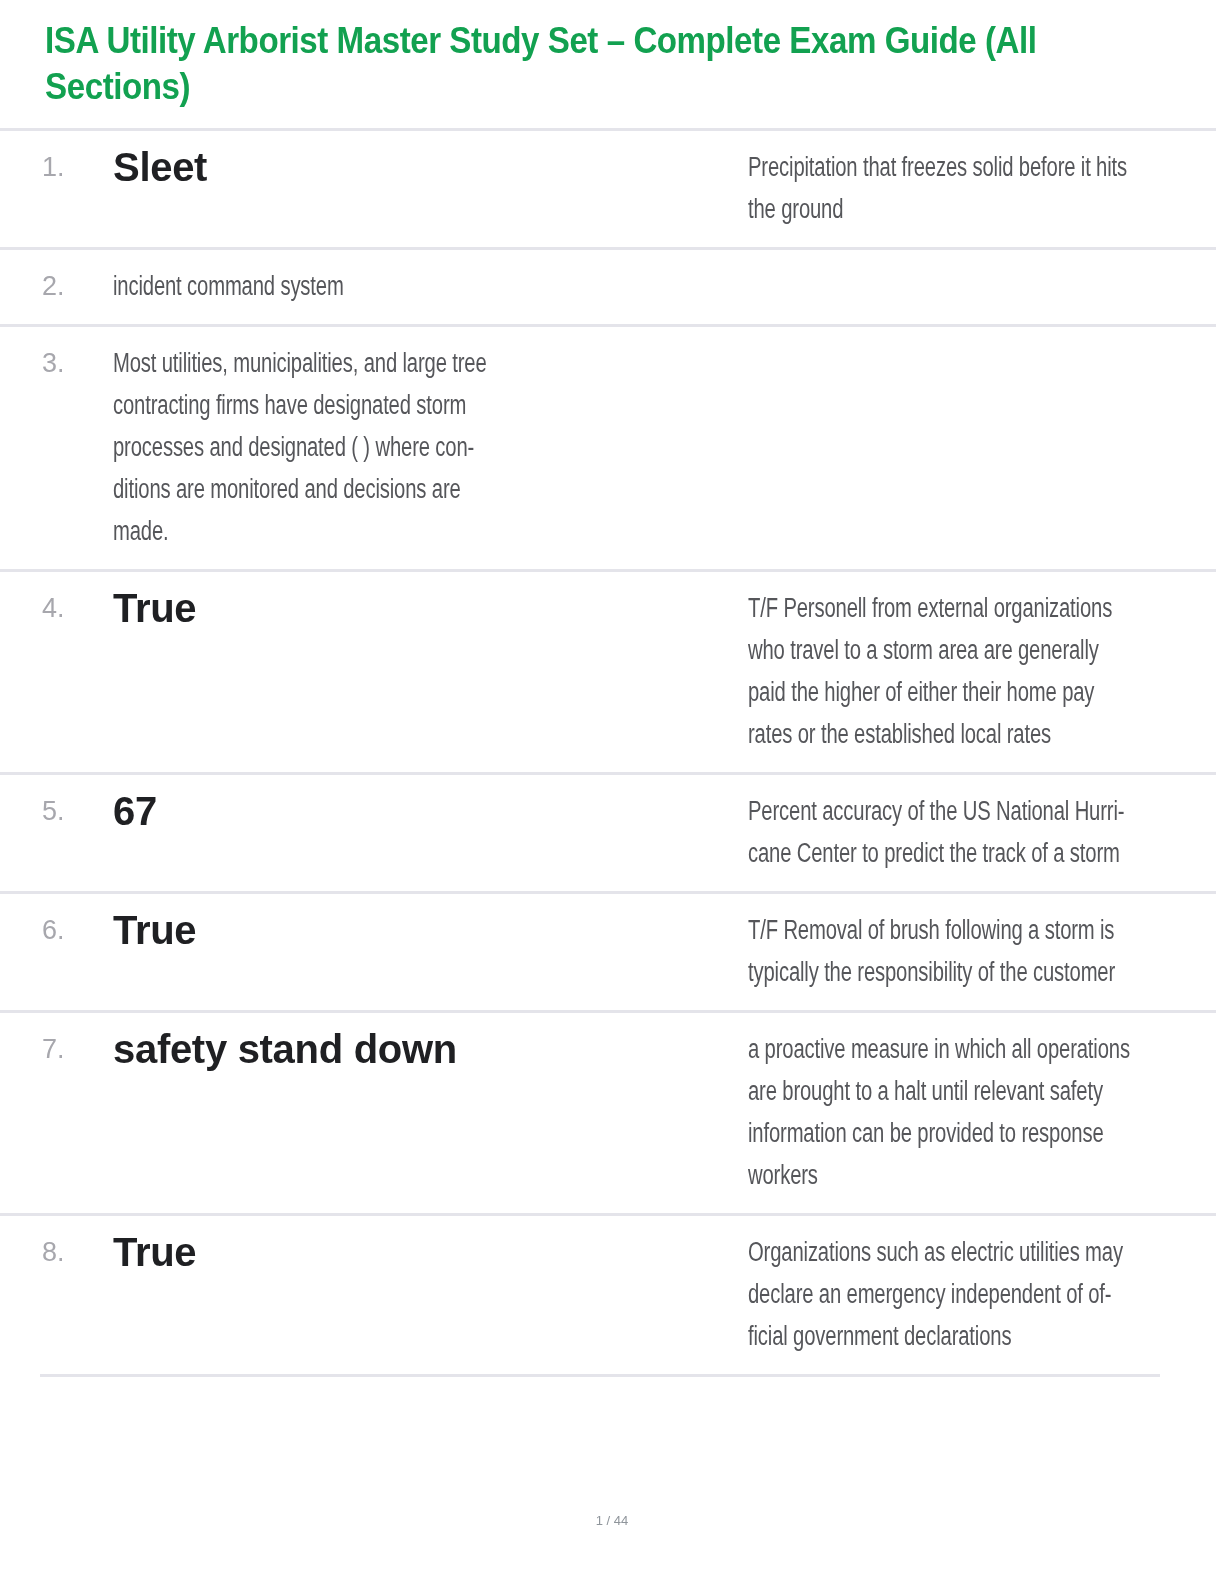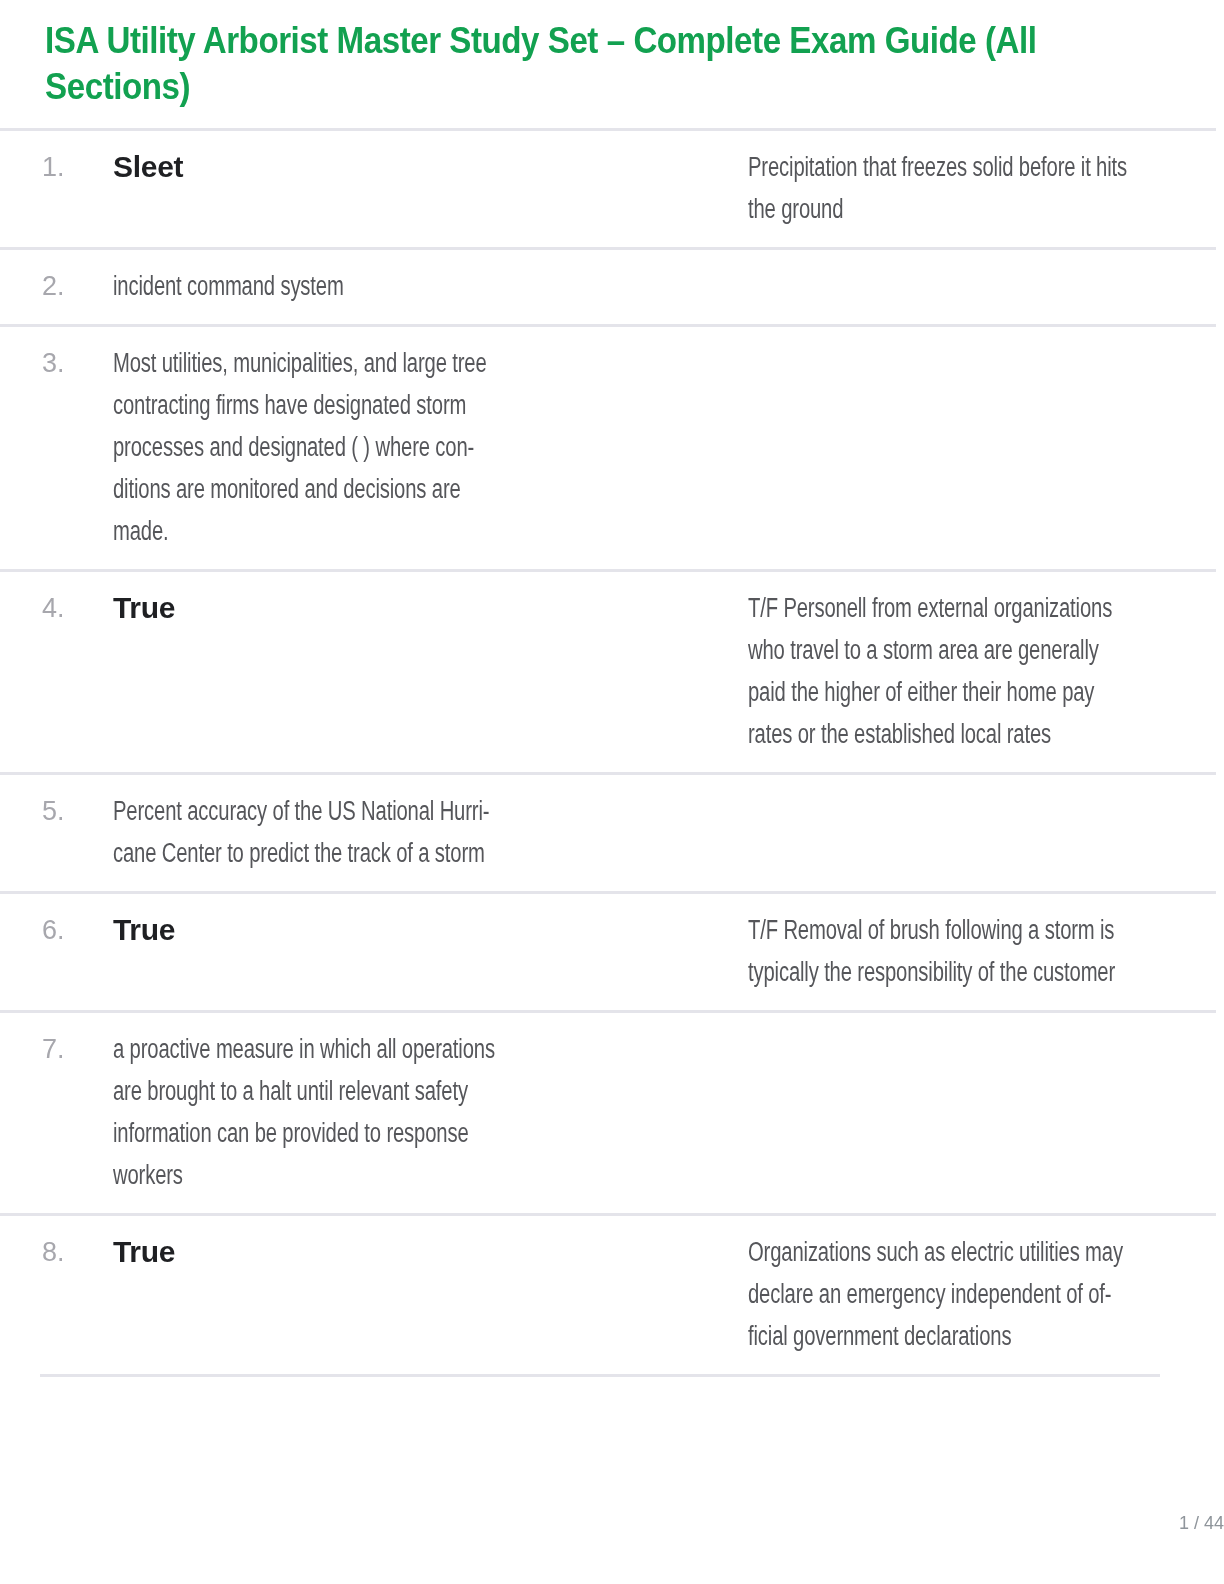--- a/index.html
+++ b/index.html
@@ -45,21 +45,21 @@
     height: 0;
     margin: 0 56px 0 40px;
   }
   .card-number {
     font-size: 27px;
     line-height: 42px;
     color: #a7a7ad;
     padding-left: 2px;
   }
   .card-term {
-    font-size: 30px;
+    font-size: 40px;
     line-height: 42px;
     font-weight: 600;
     color: #1f2023;
     white-space: pre-line;
     letter-spacing: -0.3px;
   }
   .card-definition {
     font-size: 27px;
     line-height: 42px;
     color: #55565a;
@@ -67,22 +67,22 @@
     width: 620px;
     transform: scaleX(0.75);
     transform-origin: left top;
     letter-spacing: -0.2px;
   }
   .page-footer {
     position: absolute;
     top: 1513px;
     left: 0;
     right: 0;
-    text-align: right;
-    font-size: 18px;
+    text-align: center;
+    font-size: 13px;
     color: #8f959b;
   }
 </style>
 </head>
 <body>
 
 <div class="doc">
 
   <h1 class="page-title">ISA Utility Arborist Master Study Set – Complete Exam Guide (All
 Sections)</h1>
@@ -114,33 +114,35 @@
       <div class="card-number">4.</div>
       <div class="card-term">True</div>
       <div class="card-definition">T/F Personell from external organizations
 who travel to a storm area are generally
 paid the higher of either their home pay
 rates or the established local rates</div>
     </div>
 
     <div class="card-row">
       <div class="card-number">5.</div>
+      <div class="card-term">67</div>
       <div class="card-definition">Percent accuracy of the US National Hurri-
 cane Center to predict the track of a storm</div>
     </div>
 
     <div class="card-row">
       <div class="card-number">6.</div>
       <div class="card-term">True</div>
       <div class="card-definition">T/F Removal of brush following a storm is
 typically the responsibility of the customer</div>
     </div>
 
     <div class="card-row">
       <div class="card-number">7.</div>
+      <div class="card-term">safety stand down</div>
       <div class="card-definition">a proactive measure in which all operations
 are brought to a halt until relevant safety
 information can be provided to response
 workers</div>
     </div>
 
     <div class="card-row">
       <div class="card-number">8.</div>
       <div class="card-term">True</div>
       <div class="card-definition">Organizations such as electric utilities may

